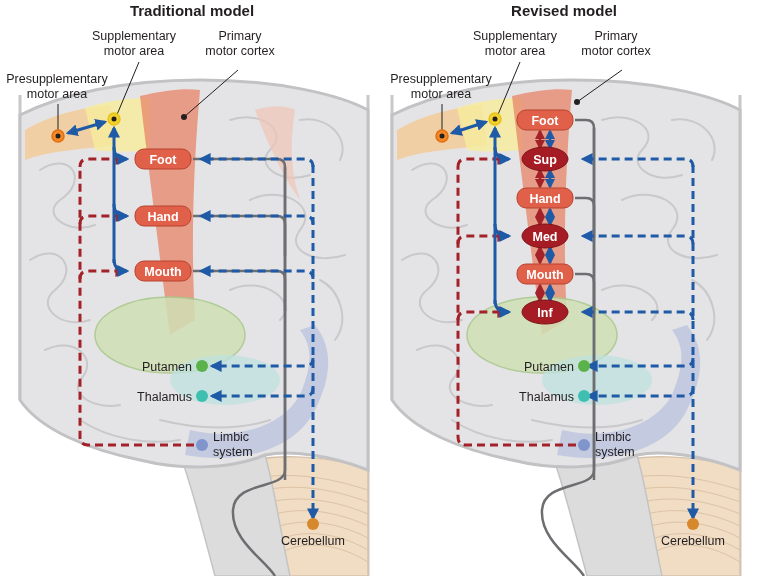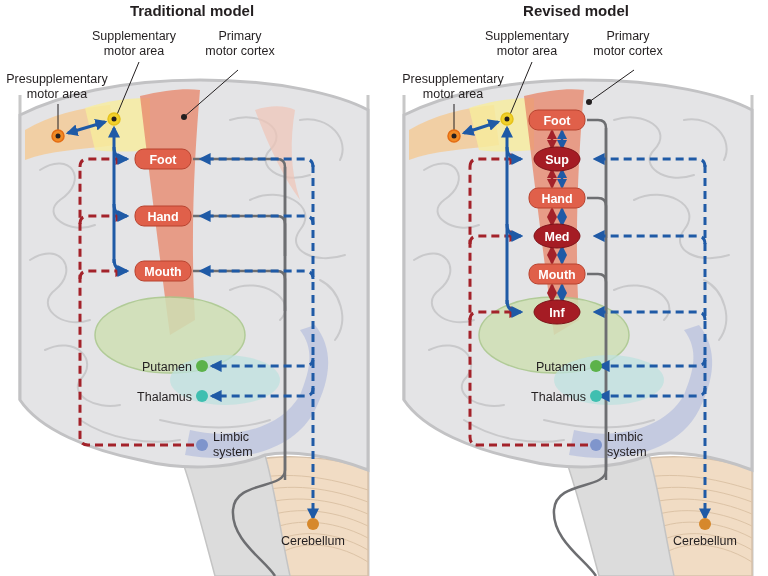--- a/index.html
+++ b/index.html
@@ -1,20 +1,20 @@
 <!DOCTYPE html>
 <html><head>
 <meta charset="utf-8">
 <style>
   html, body { margin: 0; padding: 0; background: #ffffff; }
   body { width: 768px; height: 576px; position: relative; overflow: hidden;
          font-family: "Liberation Sans", "DejaVu Sans", sans-serif; }
   .panel { position: absolute; top: 0; width: 384px; height: 520px; }
   #panel-left { left: 0; }
-  #panel-right { left: 384px; }
+  #panel-right { left: 372px; }
   svg { position: absolute; left: 0; top: 0; }
   .title { font-weight: bold; font-size: 15px; fill: #231f20; }
   .lbl { font-size: 12.5px; fill: #231f20; }
   .node-txt { font-size: 12.5px; fill: #ffffff; font-weight: bold; }
 </style>
 </head>
 <body>
 
 <div class="panel" id="panel-left">
   <svg width="384" height="576" viewBox="0 0 384 576" id="svg-left">

